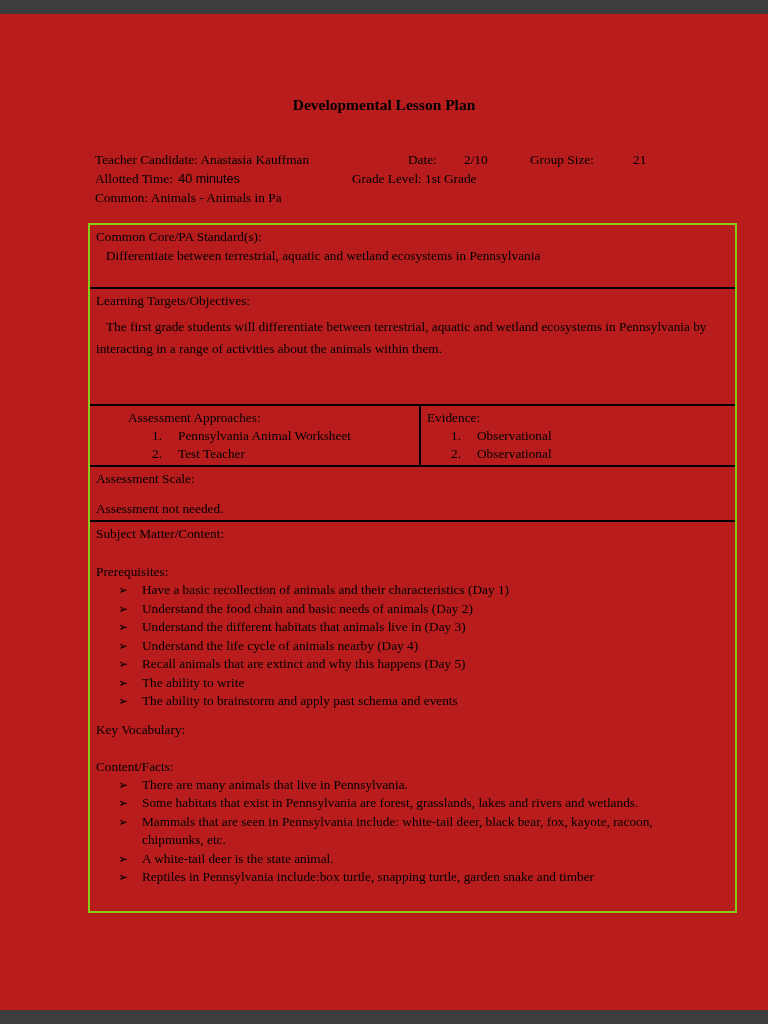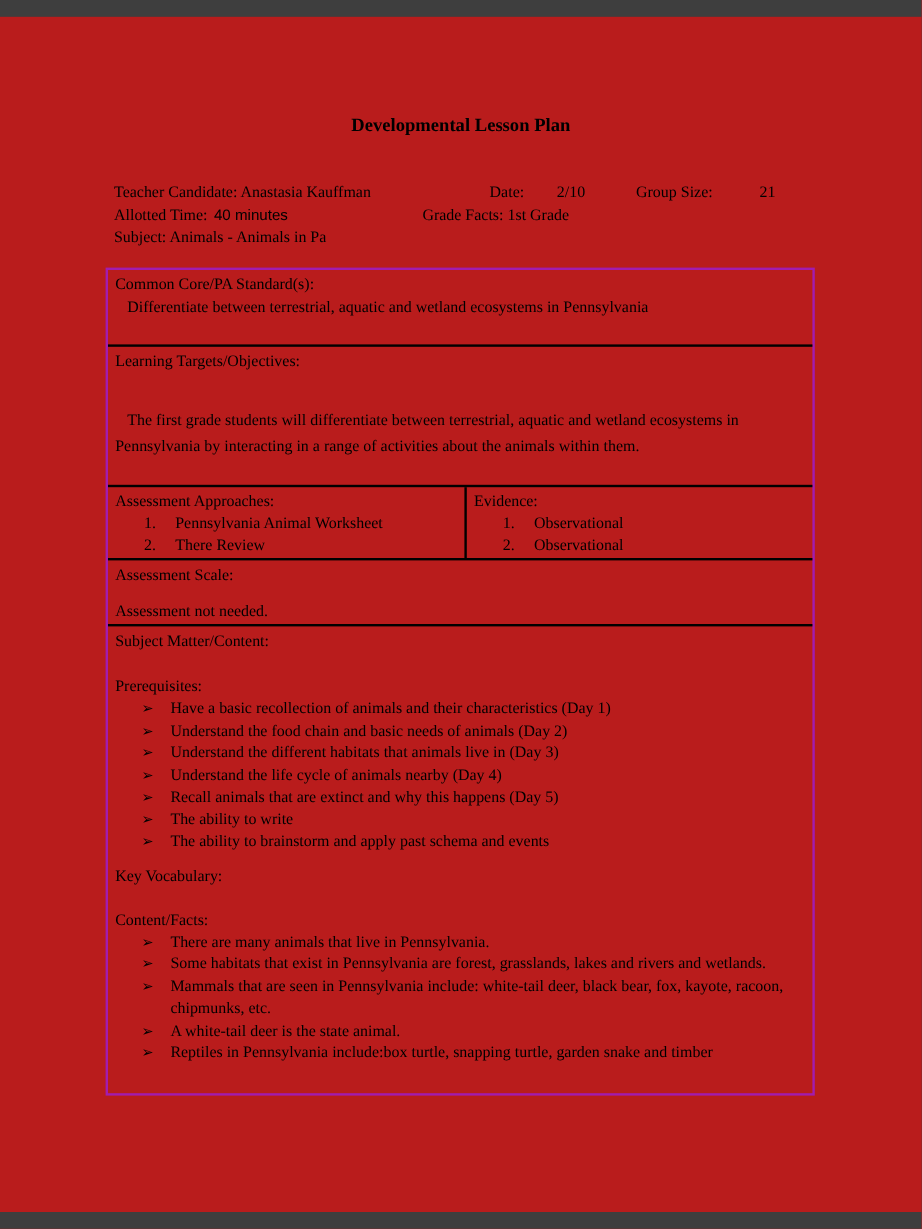--- a/index.html
+++ b/index.html
@@ -31,39 +31,39 @@
     margin:36px 0 0 95px;
     width:600px;
   }
   .header-line{position:relative;height:19px;white-space:nowrap;}
   .abs{position:absolute;top:0;}
   .sans{font-family:"Liberation Sans", sans-serif;font-size:12.6px;}
   .val-gap{margin-left:2px;}
 
   .lesson-table{
     margin:16px 0 0 88px;
-    width:591px;
+    width:649px;
     box-sizing:border-box;
-    border:2px solid #a21caf;
+    border:2px solid #84cc16;
   }
   .cell{
     box-sizing:border-box;
     padding:2px 18px 2px 6px;
   }
   .row{border-top:2px solid #000;}
   .standards-cell{min-height:62px;}
   .indent-sm{padding-left:10px;}
   .objectives-cell{min-height:117px;}
   .objectives-para{
-    margin-top:29px;
+    margin-top:6px;
     line-height:21.5px;
     text-indent:10px;
     padding-right:4px;
   }
-  .assessment-row{display:flex;align-items:flex-end;min-height:53px;}
+  .assessment-row{display:flex;align-items:flex-end;min-height:53px;padding-left:32px;}
   .assessment-left{width:297px;box-sizing:border-box;}
   .assessment-right{flex:1;border-left:2px solid #000;box-sizing:border-box;}
   .num-item{display:flex;margin-left:24px;line-height:18px;}
   .num{width:26px;flex:0 0 26px;}
   .scale-cell{min-height:46px;}
   .scale-body{margin-top:11px;}
   .subject-cell{min-height:391px;padding-bottom:0;}
   .section-gap{margin-top:19px;}
   .bullet-item{display:flex;margin-left:22px;line-height:18.5px;}
   .bullet{width:24px;flex:0 0 24px;font-size:12px;}
@@ -85,26 +85,26 @@
       <span>Anastasia Kauffman</span>
       <span class="abs" style="left:313px;">Date:</span>
       <span class="abs" style="left:369px;">2/10</span>
       <span class="abs" style="left:435px;">Group Size:</span>
       <span class="abs" style="left:538px;">21</span>
     </div>
     <div class="header-line">
       <span>Allotted Time:</span>
       <span class="sans val-gap">40 minutes</span>
       <span class="abs" style="left:257px;">
-        <span>Grade Facts:</span>
+        <span>Grade Level:</span>
         <span>1st Grade</span>
       </span>
     </div>
     <div class="header-line">
-      <span>Subject:</span>
+      <span>Common:</span>
       <span>Animals - Animals in Pa</span>
     </div>
   </div>
 
   <div class="lesson-table">
 
     <div class="cell standards-cell">
       <div>Common Core/PA Standard(s):</div>
       <div class="indent-sm">Differentiate between terrestrial, aquatic and wetland ecosystems in Pennsylvania</div>
     </div>
@@ -116,21 +116,21 @@
 
     <div class="row assessment-row">
       <div class="cell assessment-left">
         <div>Assessment Approaches:</div>
         <div class="num-item">
           <span class="num">1.</span>
           <span>Pennsylvania Animal Worksheet</span>
         </div>
         <div class="num-item">
           <span class="num">2.</span>
-          <span>There Review</span>
+          <span>Test Teacher</span>
         </div>
       </div>
       <div class="cell assessment-right">
         <div>Evidence:</div>
         <div class="num-item">
           <span class="num">1.</span>
           <span>Observational</span>
         </div>
         <div class="num-item">
           <span class="num">2.</span>

